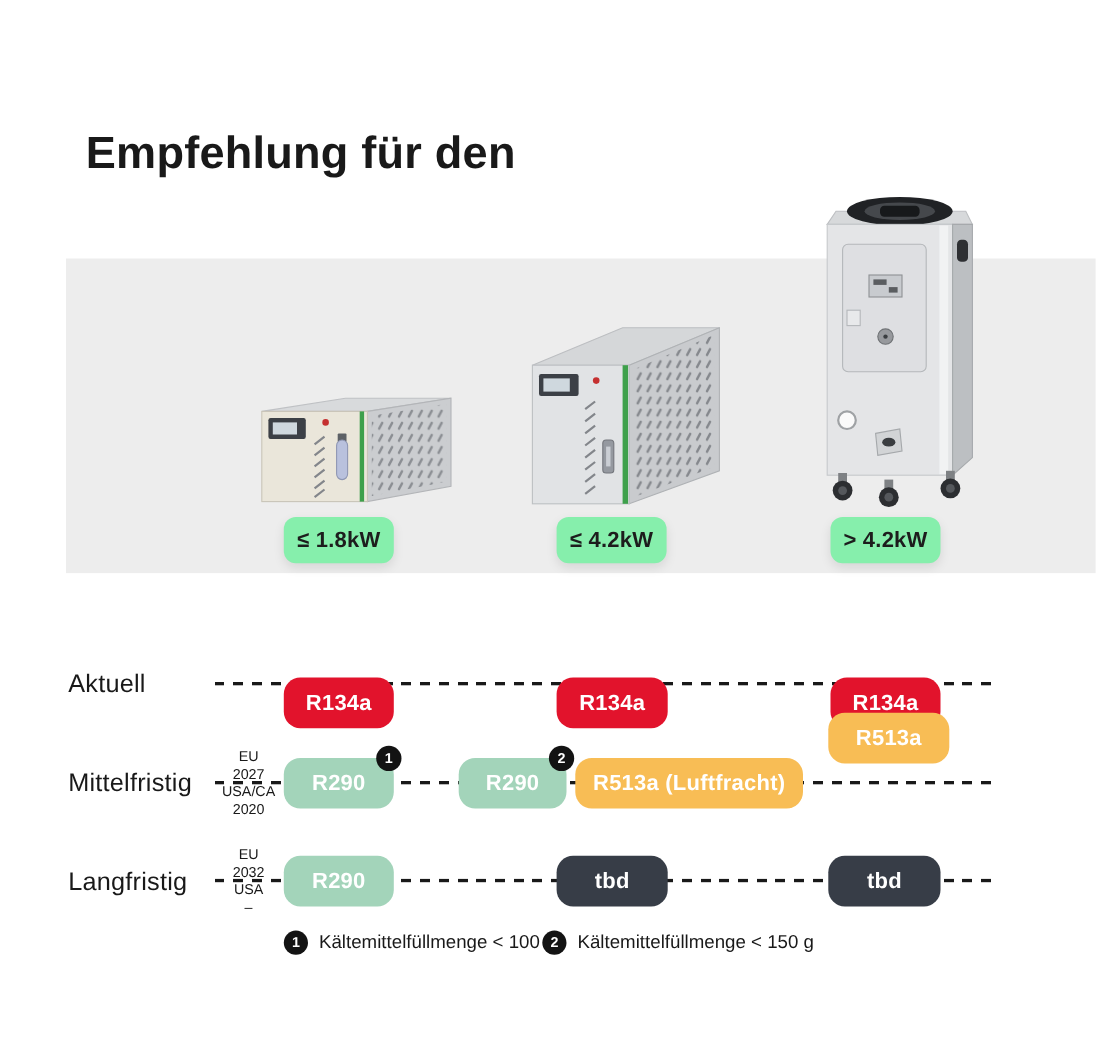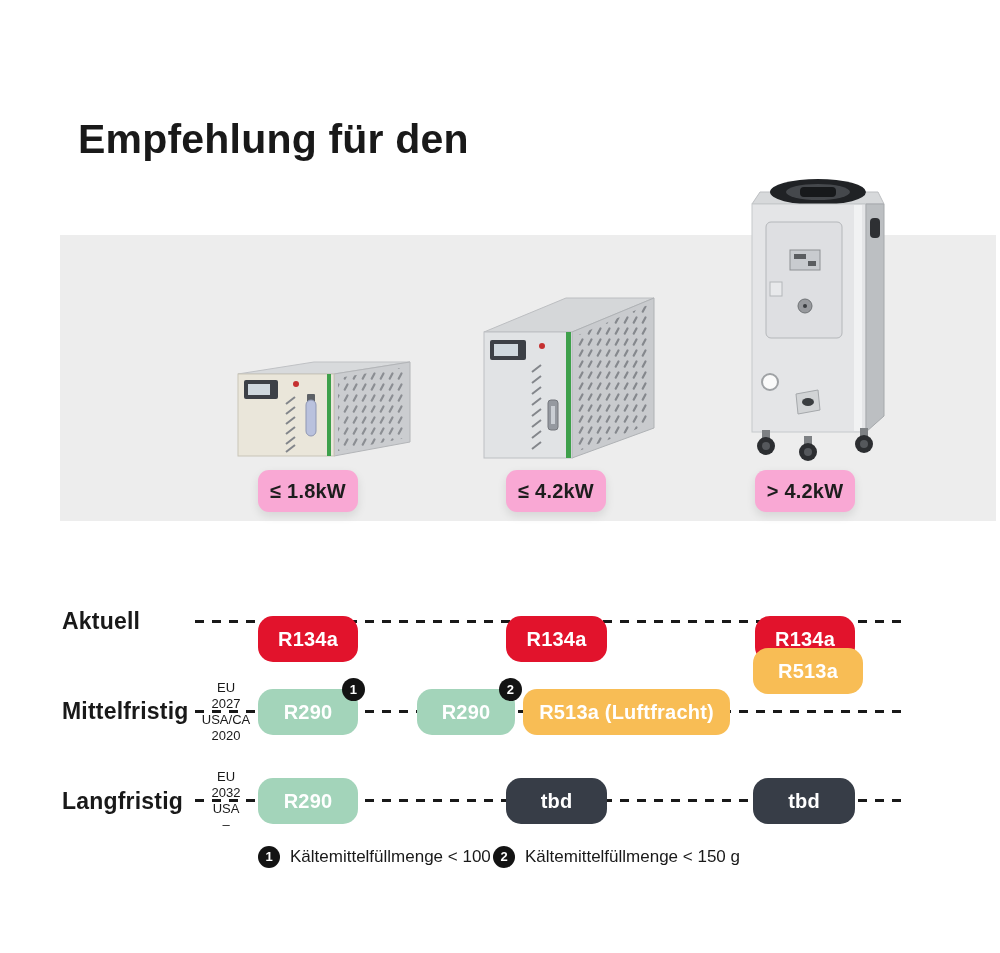--- a/index.html
+++ b/index.html
@@ -18,25 +18,25 @@
     width:1000px;height:953px;position:relative;overflow:hidden;
     font-family:"Liberation Sans","DejaVu Sans",sans-serif;color:var(--text);
   }
   .title{
     position:absolute;left:78px;top:82px;
     font-size:41px;line-height:50px;font-weight:700;letter-spacing:.2px;color:var(--text);margin-top:32px;
   }
   .band{position:absolute;left:60px;top:235px;width:936px;height:286px;background:var(--band-gray);}
   .device{position:absolute;}
   .plabel{
-    position:absolute;top:470px;width:100px;height:42px;background:#f9a8d4;border-radius:11px;
+    position:absolute;top:470px;width:100px;height:42px;background:#86efac;border-radius:11px;
     box-shadow:0 4px 10px rgba(0,0,0,.10);display:flex;align-items:center;justify-content:center;
     font-size:20px;font-weight:600;color:#1d1d1d;z-index:2;letter-spacing:.2px;
   }
-  .rowlabel{position:absolute;left:62px;font-size:23px;font-weight:700;letter-spacing:.2px;color:var(--text);z-index:1;}
+  .rowlabel{position:absolute;left:62px;font-size:23px;font-weight:400;letter-spacing:.2px;color:var(--text);z-index:1;}
   .dash{
     position:absolute;left:195px;width:713px;height:3px;z-index:0;
     background:repeating-linear-gradient(to right,var(--text) 0 9px,transparent 9px 17px);
   }
   .dates{
     position:absolute;left:190px;width:72px;text-align:center;
     font-size:13px;line-height:16px;font-weight:500;color:var(--text);z-index:1;
   }
   .pill{
     position:absolute;height:46px;border-radius:15px;z-index:2;
@@ -161,21 +161,21 @@
   <div>2020</div>
 </div>
 <div class="pill mint" style="left:258px;top:689px;width:100px;">
     <span>R290</span>
     <span class="badge">1</span>
   </div>
 <div class="pill mint" style="left:417px;top:689px;width:98px;">
     <span>R290</span>
     <span class="badge">2</span>
   </div>
-<div class="pill amber" style="left:523px;top:689px;width:207px;border-radius:14px;">
+<div class="pill amber" style="left:523px;top:689px;width:207px;">
     <span>R513a (Luftfracht)</span>
   </div>
 <div class="pill amber" style="left:753px;top:648px;width:110px;">
     <span>R513a</span>
   </div>
 
 <div class="rowlabel" style="top:788px;">Langfristig</div>
 <div class="dash" style="top:799px;"></div>
 <div class="dates" style="top:769px;">
   <div>EU</div>

